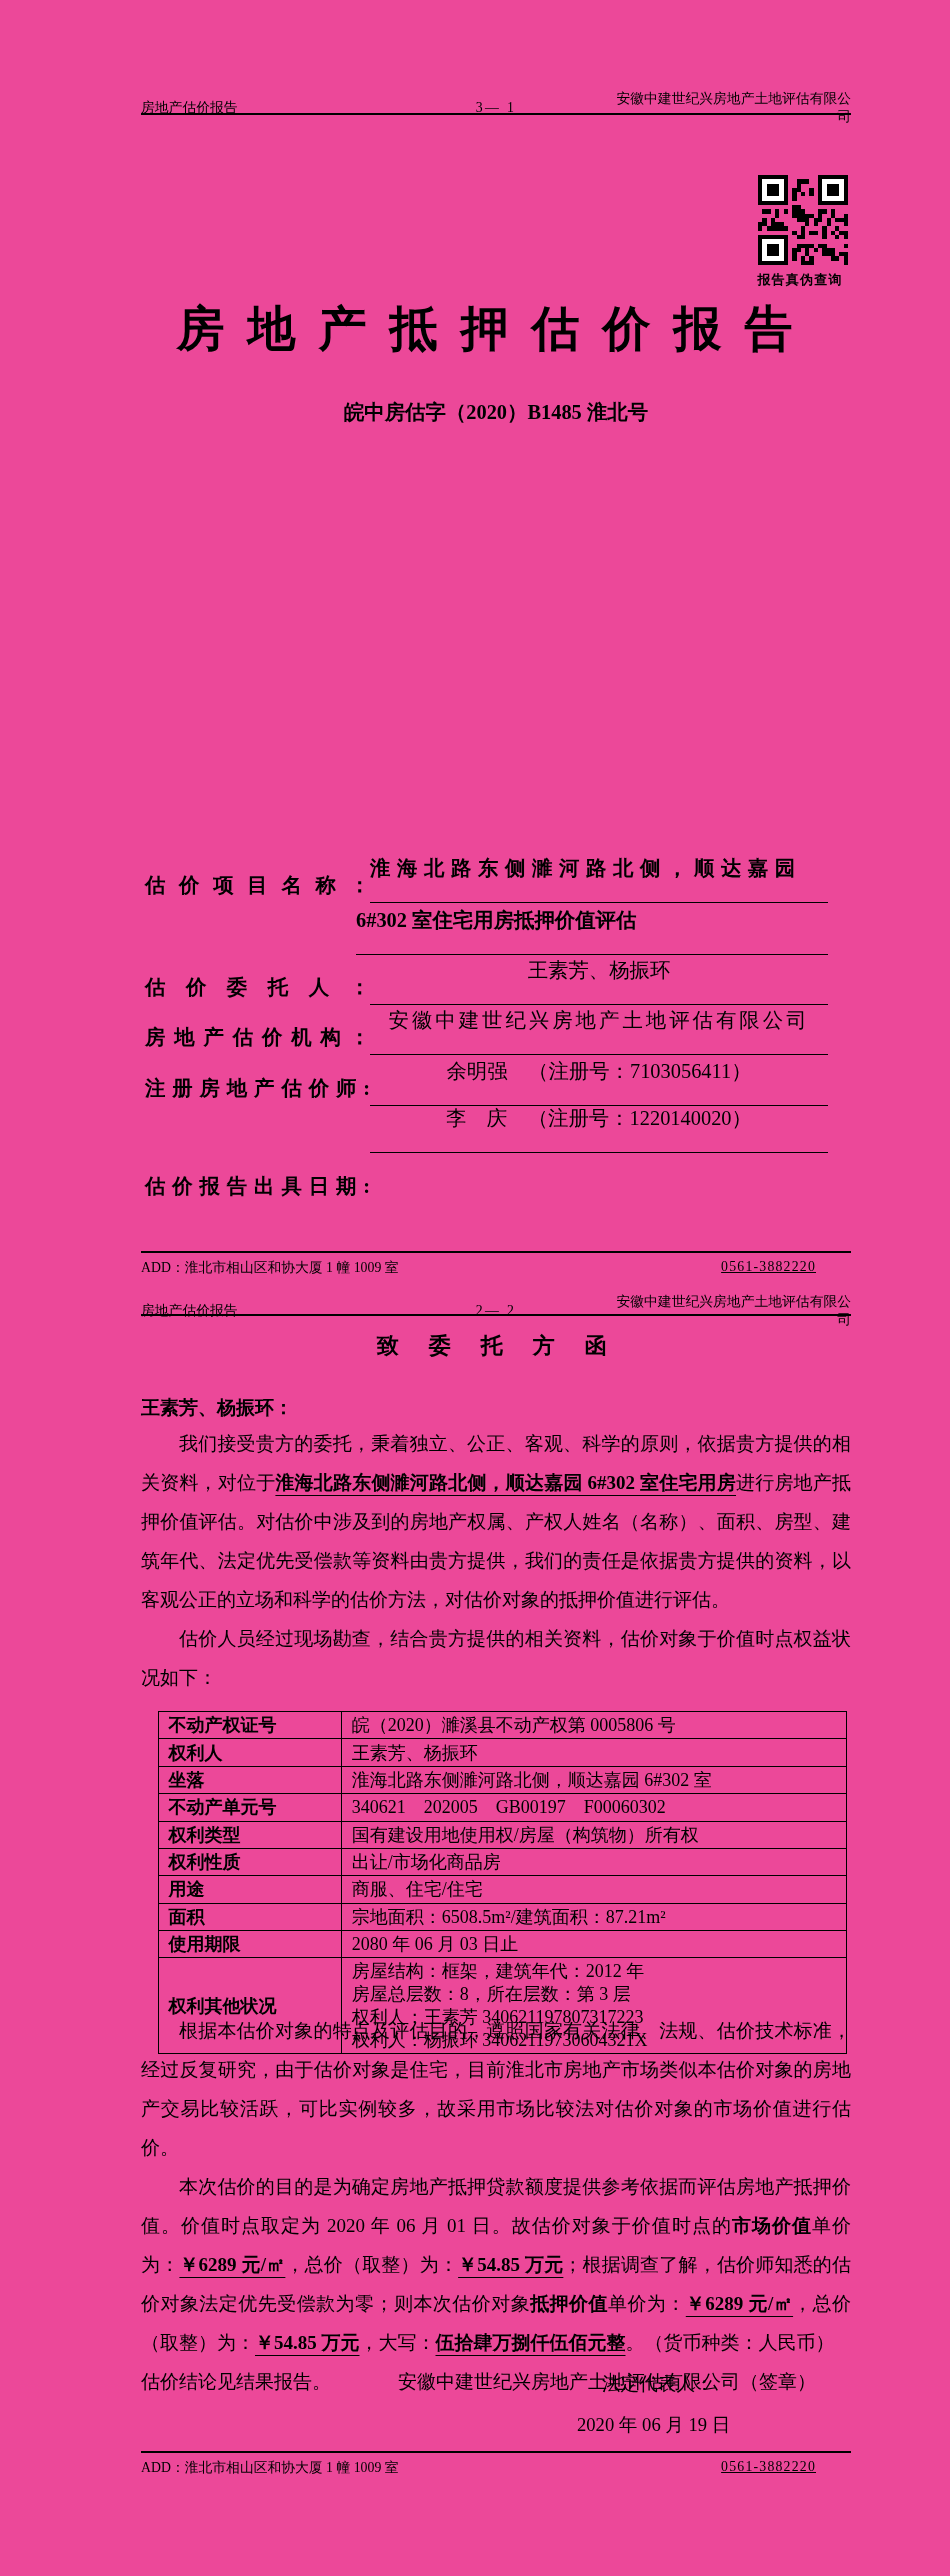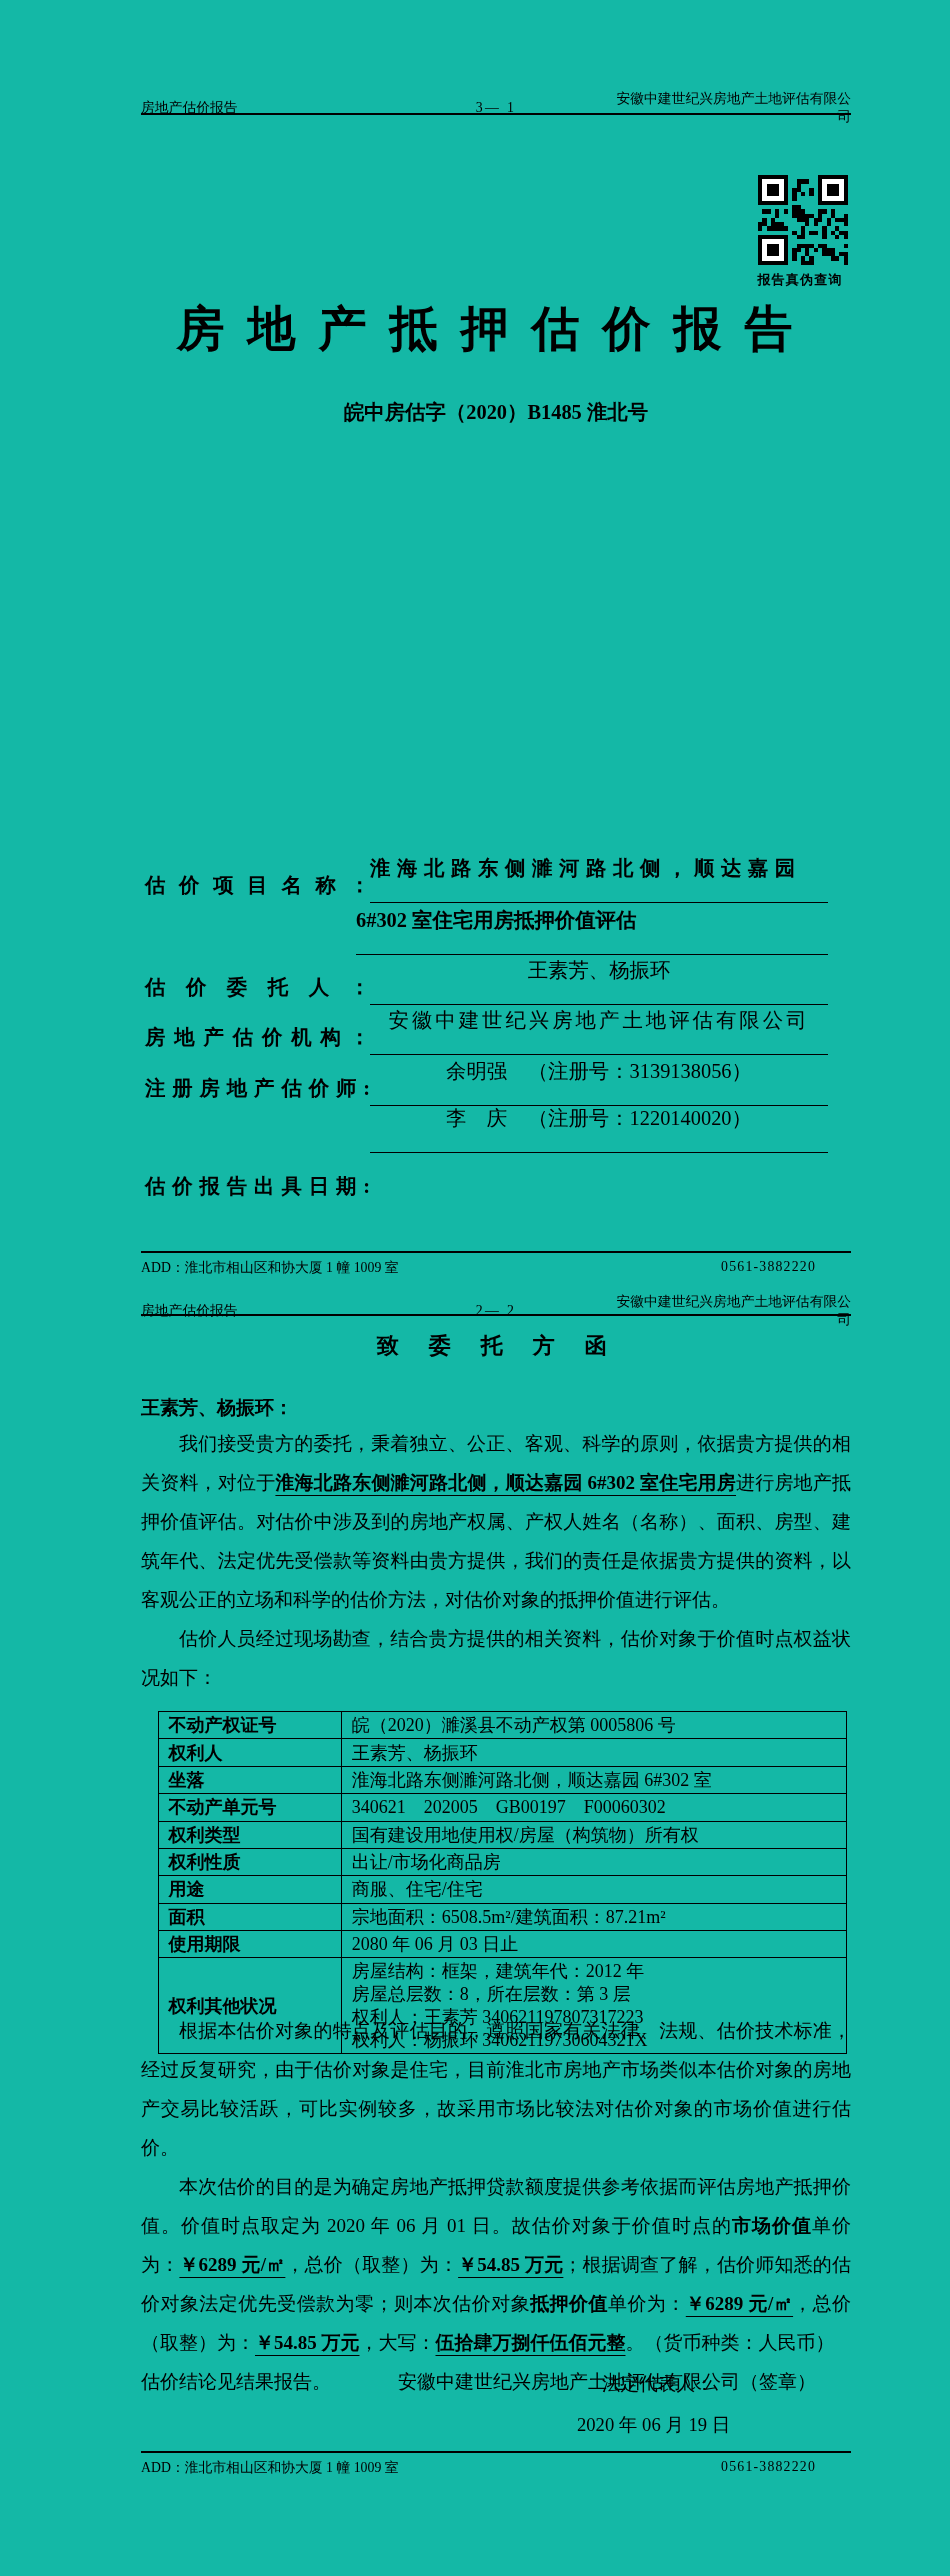--- a/index.html
+++ b/index.html
@@ -1,27 +1,27 @@
 <!DOCTYPE html>
 <html style="font-size:9.6px"><head>
 <meta charset="utf-8">
 <style>
   html,body{margin:0;padding:0;background:#fff;}
   .page{
-    position:relative;width:951px;height:2576px;background:#14b8a6;color:#000;
+    position:relative;width:951px;height:2576px;background:#ec4899;color:#000;
     font-family:"Liberation Serif","DejaVu Serif",serif;overflow:hidden;
   }
   .rule{position:absolute;left:141px;width:710px;height:2.4px;background:#000;}
   
   .hrow{position:absolute;left:141px;width:710px;display:flex;align-items:center;font-size:13.8px;}
   .h-left{flex:1;text-align:left;}
   .h-mid{flex:1;text-align:center;letter-spacing:2.4px;}
   .h-right{flex:1;text-align:right;}
   .frow-footer{position:absolute;left:141px;width:710px;display:flex;font-size:13.8px;}
-  .f-phone{margin-left:auto;padding-right:35px;letter-spacing:1.2px;}
+  .f-phone{margin-left:auto;padding-right:35px;letter-spacing:1.2px;text-decoration:underline;}
   
   .qr{position:absolute;left:758px;top:175px;width:90px;height:90px;}
   .qr-cap{position:absolute;left:746px;top:271px;width:108px;text-align:center;font-size:13px;font-weight:bold;letter-spacing:1.2px;}
   
   .doc-title{position:absolute;left:141px;top:297px;width:710px;text-align:center;
     font-size:48px;font-weight:bold;letter-spacing:23px;white-space:nowrap;}
   .report-no{position:absolute;left:141px;top:398px;width:710px;text-align:center;font-size:20.4px;font-weight:bold;}
   
   .frow{position:absolute;left:145px;width:683px;display:flex;align-items:flex-end;height:35px;}
   .flabel{width:225px;font-size:20.4px;font-weight:bold;text-align:justify;text-align-last:justify;padding-bottom:3.6px;}
@@ -195,21 +195,21 @@
   <div class="frow" style="top:970px;">
     <span class="flabel">估价委托人：</span>
     <span class="fvalue v-center">王素芳、杨振环</span>
   </div>
   <div class="frow" style="top:1020px;">
     <span class="flabel">房地产估价机构：</span>
     <span class="fvalue v-center v-sp2">安徽中建世纪兴房地产土地评估有限公司</span>
   </div>
   <div class="frow" style="top:1071px;">
     <span class="flabel">注册房地产估价师:</span>
-    <span class="fvalue v-center">余明强　（注册号：3139138056）</span>
+    <span class="fvalue v-center">余明强　（注册号：7103056411）</span>
   </div>
   <div class="frow" style="top:1118px;">
     <span class="fspacer" style="width:225px;"></span>
     <span class="fvalue v-center">李　庆　（注册号：1220140020）</span>
   </div>
   <div class="frow" style="top:1169px;">
     <span class="flabel">估价报告出具日期:</span>
   </div>
 
   <div class="rule" style="top:1251px;"></div>

